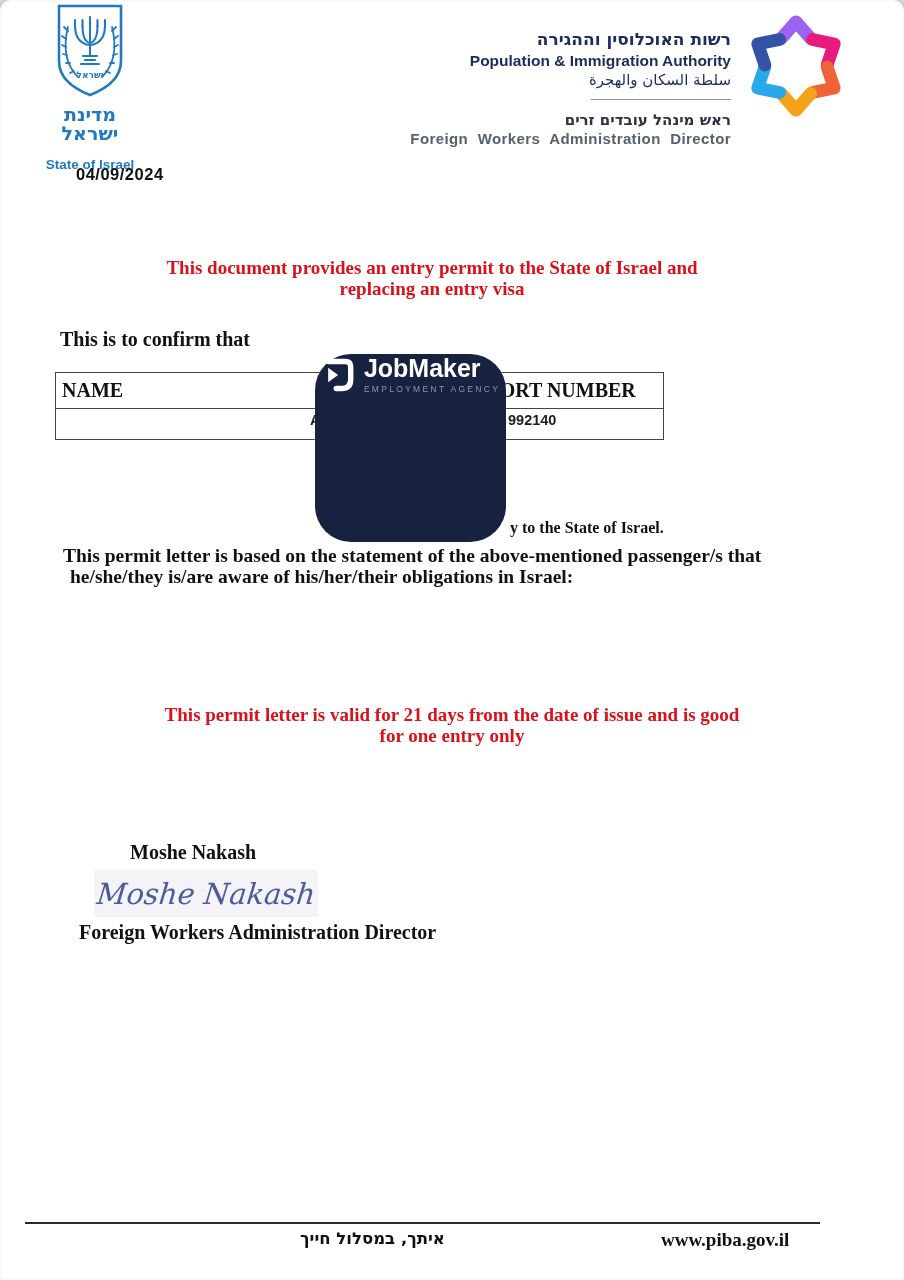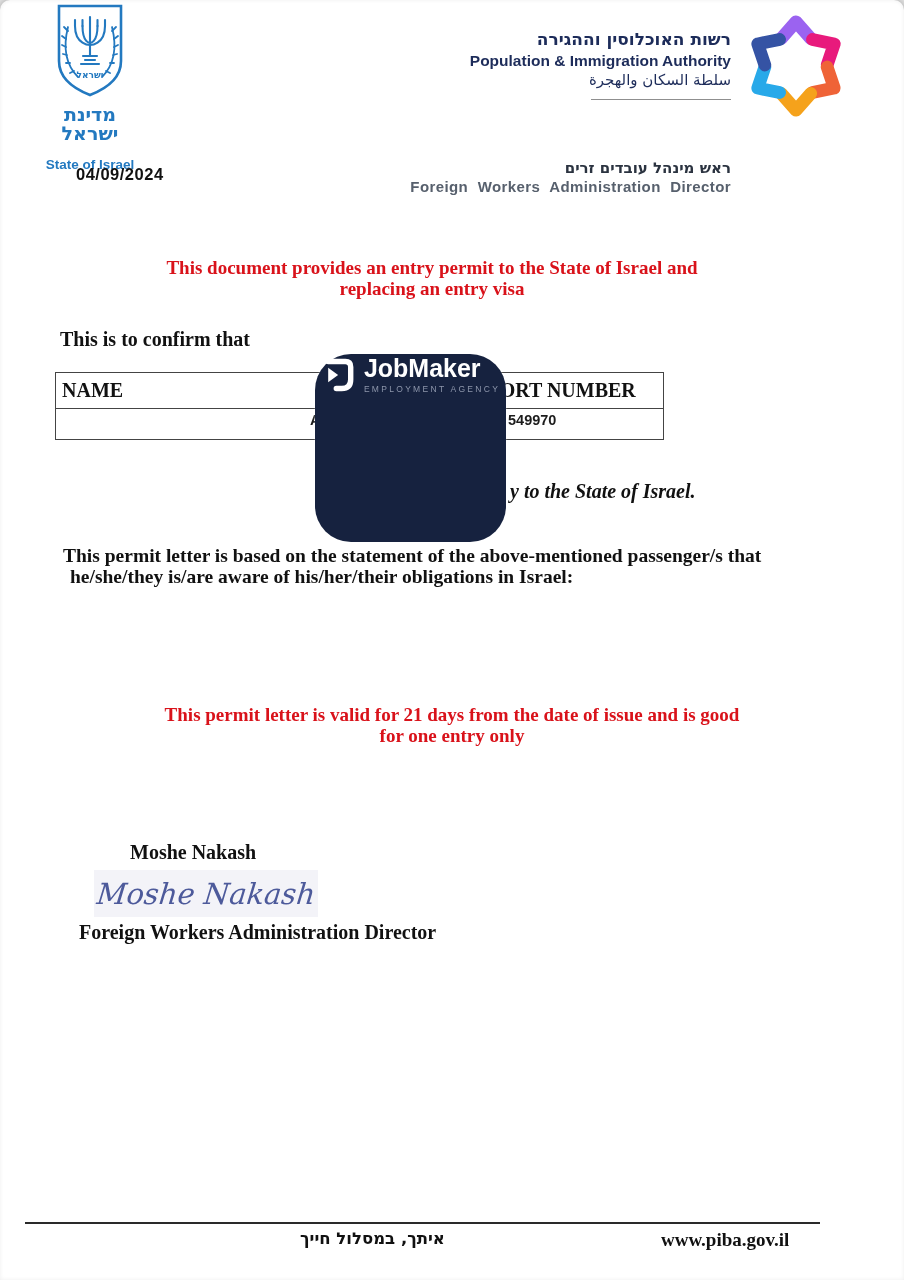--- a/index.html
+++ b/index.html
@@ -20,39 +20,39 @@
   .emblem-wrap{left:40px;top:3px;width:100px;text-align:center;}
   .emblem-he{font-family:"DejaVu Sans",sans-serif;font-weight:bold;font-size:19px;color:var(--emblem-blue);line-height:1.0;margin-top:2px;}
   .emblem-en{font-family:"Liberation Sans",sans-serif;font-weight:bold;font-size:13.5px;color:var(--emblem-blue);margin-top:14px;}
 
   .auth-block{right:173px;top:30px;text-align:right;color:var(--navy);}
   .auth-he{font-family:"DejaVu Sans",sans-serif;font-weight:bold;font-size:17px;line-height:1.15;}
   .auth-en{font-family:"Liberation Sans",sans-serif;font-weight:bold;font-size:15.5px;line-height:1.15;margin-top:2px;}
   .auth-ar{font-family:"DejaVu Sans",sans-serif;font-size:15px;line-height:1.2;margin-top:2px;}
   .auth-sep{right:173px;top:99px;width:140px;border-top:1.5px solid #8f8f8f;}
   .dept-block{right:173px;top:112px;text-align:right;}
-  .dept-he{font-family:"DejaVu Sans",sans-serif;font-weight:bold;font-size:15px;color:#2b3340;line-height:1.15;margin-top:48px;}
+  .dept-he{font-family:"DejaVu Sans",sans-serif;font-weight:bold;font-size:15px;color:#2b3340;line-height:1.15;}
   .dept-en{font-family:"Liberation Sans",sans-serif;font-weight:bold;font-size:15px;color:var(--dept-gray);word-spacing:5px;letter-spacing:.4px;margin-top:1px;}
 
   
   .doc-date{left:76px;top:165px;font-family:Liberation Sans, sans-serif;font-weight:bold;font-size:16.5px;letter-spacing:.5px;}
   .red-notice{left:0;top:257px;width:864px;text-align:center;color:var(--red);font-weight:bold;font-size:19px;line-height:1.12;}
   .confirm-line{left:60px;top:328px;font-weight:bold;font-size:20px;}
 
   .permit-table{left:55px;top:372px;width:592px;border-collapse:collapse;table-layout:fixed;}
   .permit-table td{border:1.3px solid #444;}
   .th-name{width:370px;height:33px;font-weight:bold;font-size:20px;padding-left:6px;}
   .th-pass{width:222px;height:33px;font-weight:bold;font-size:20px;padding-left:6px;}
   .data-row td{height:28px;}
   .frag{position:absolute;font-family:"Liberation Sans",sans-serif;font-weight:bold;font-size:14.5px;color:#1c1c1c;}
   .name-frag{left:310px;top:412px;}
   .pass-frag{left:508px;top:412px;}
 
   .board-left{left:68px;top:491px;font-weight:bold;font-size:20px;}
-  .board-right{left:510px;top:480px;font-weight:bold;font-size:20px;font-style:italic;}
+  .board-right{left:510px;top:519px;font-weight:bold;font-size:16px;}
 
   .statement{left:63px;top:545px;width:760px;font-weight:bold;font-size:19.5px;line-height:1.08;}
   .statement .l2{padding-left:7px;}
 
   .validity{left:0;top:705px;width:904px;text-align:center;color:var(--red);font-weight:bold;font-size:19px;line-height:1.08;}
 
   .sig-name{left:130px;top:841px;font-weight:bold;font-size:20px;}
   .sig-strip{left:94px;top:870px;width:224px;height:47px;background:#f3f3f8;display:flex;align-items:center;justify-content:center;}
   .sig-script{font-family:"DejaVu Serif",serif;font-style:italic;font-size:29px;color:var(--signature-ink);letter-spacing:0px;transform:skewX(-6deg);white-space:nowrap;}
   .sig-title{left:79px;top:921px;font-weight:bold;font-size:20px;}
@@ -161,21 +161,21 @@
       <td class="th-name">NAME</td>
       <td class="th-pass">PASSPORT NUMBER</td>
     </tr>
     <tr class="data-row">
       <td></td>
       <td></td>
     </tr>
   </tbody>
     </table>
   <span class="frag name-frag">A</span>
-  <span class="frag pass-frag">549970</span>
+  <span class="frag pass-frag">992140</span>
 
   <div class="abs board-right">y to the State of Israel.</div>
 
   <div class="abs statement">
     <div>This permit letter is based on the statement of the above-mentioned passenger/s that</div>
     <div class="l2">he/she/they is/are aware of his/her/their obligations in Israel:</div>
   </div>
 
   <div class="abs validity">
     <div>This permit letter is valid for 21 days from the date of issue and is good</div>

